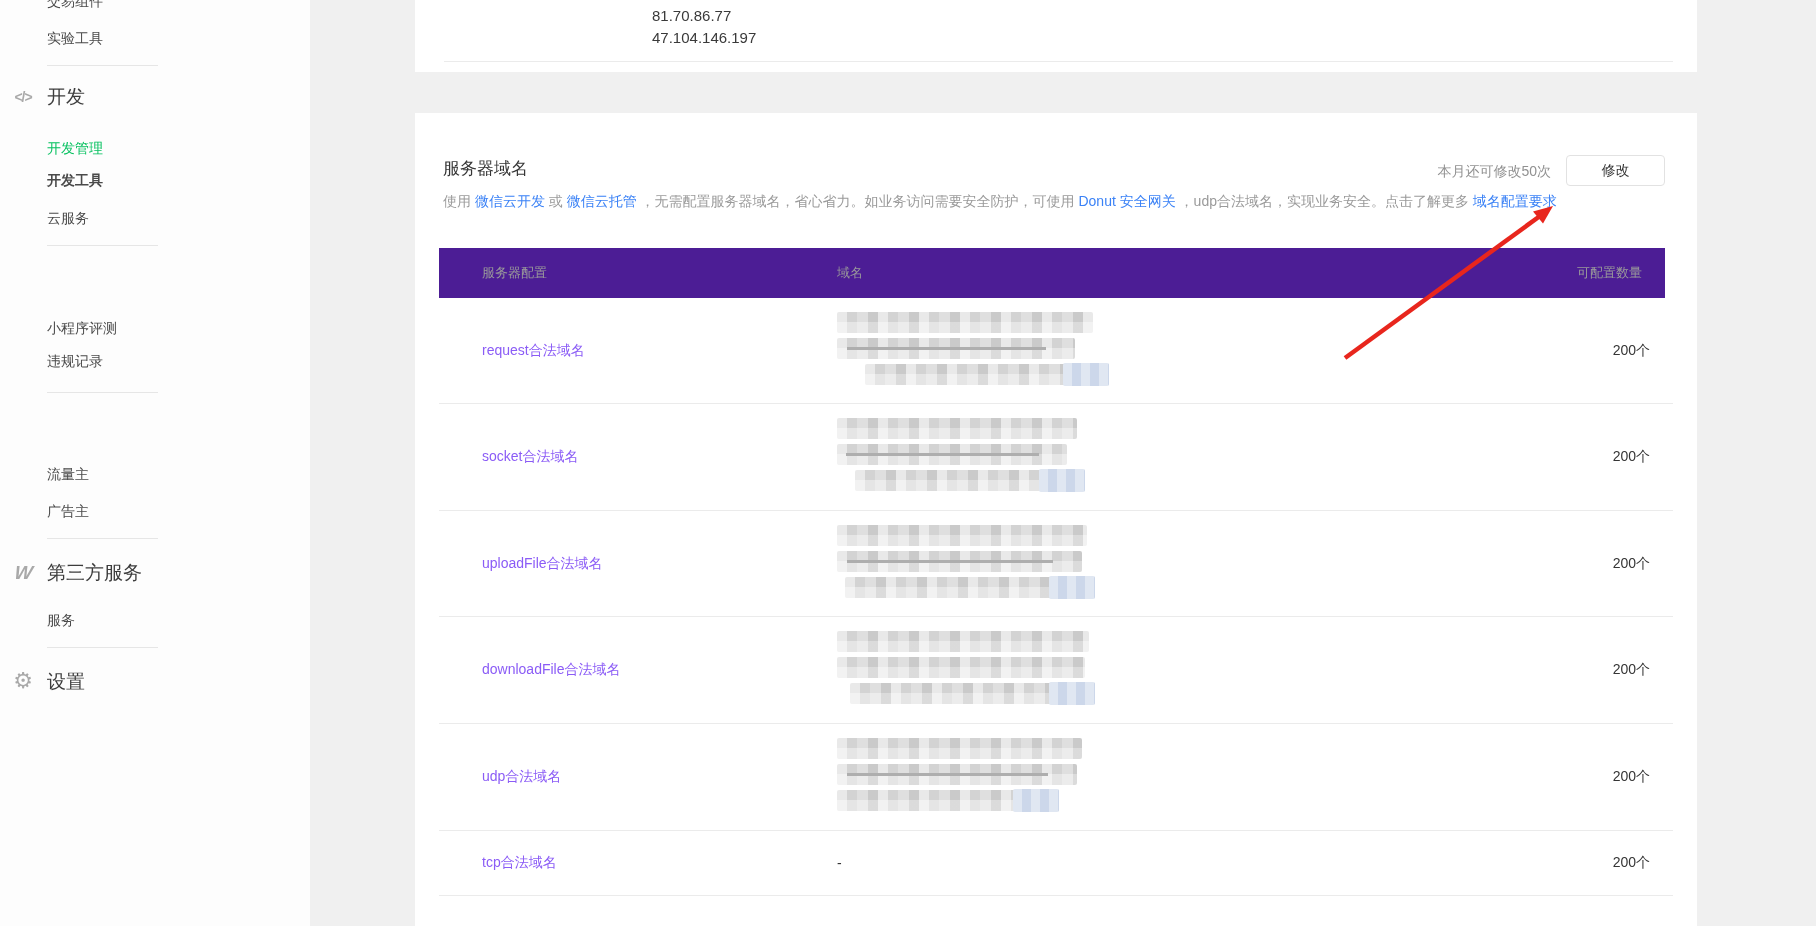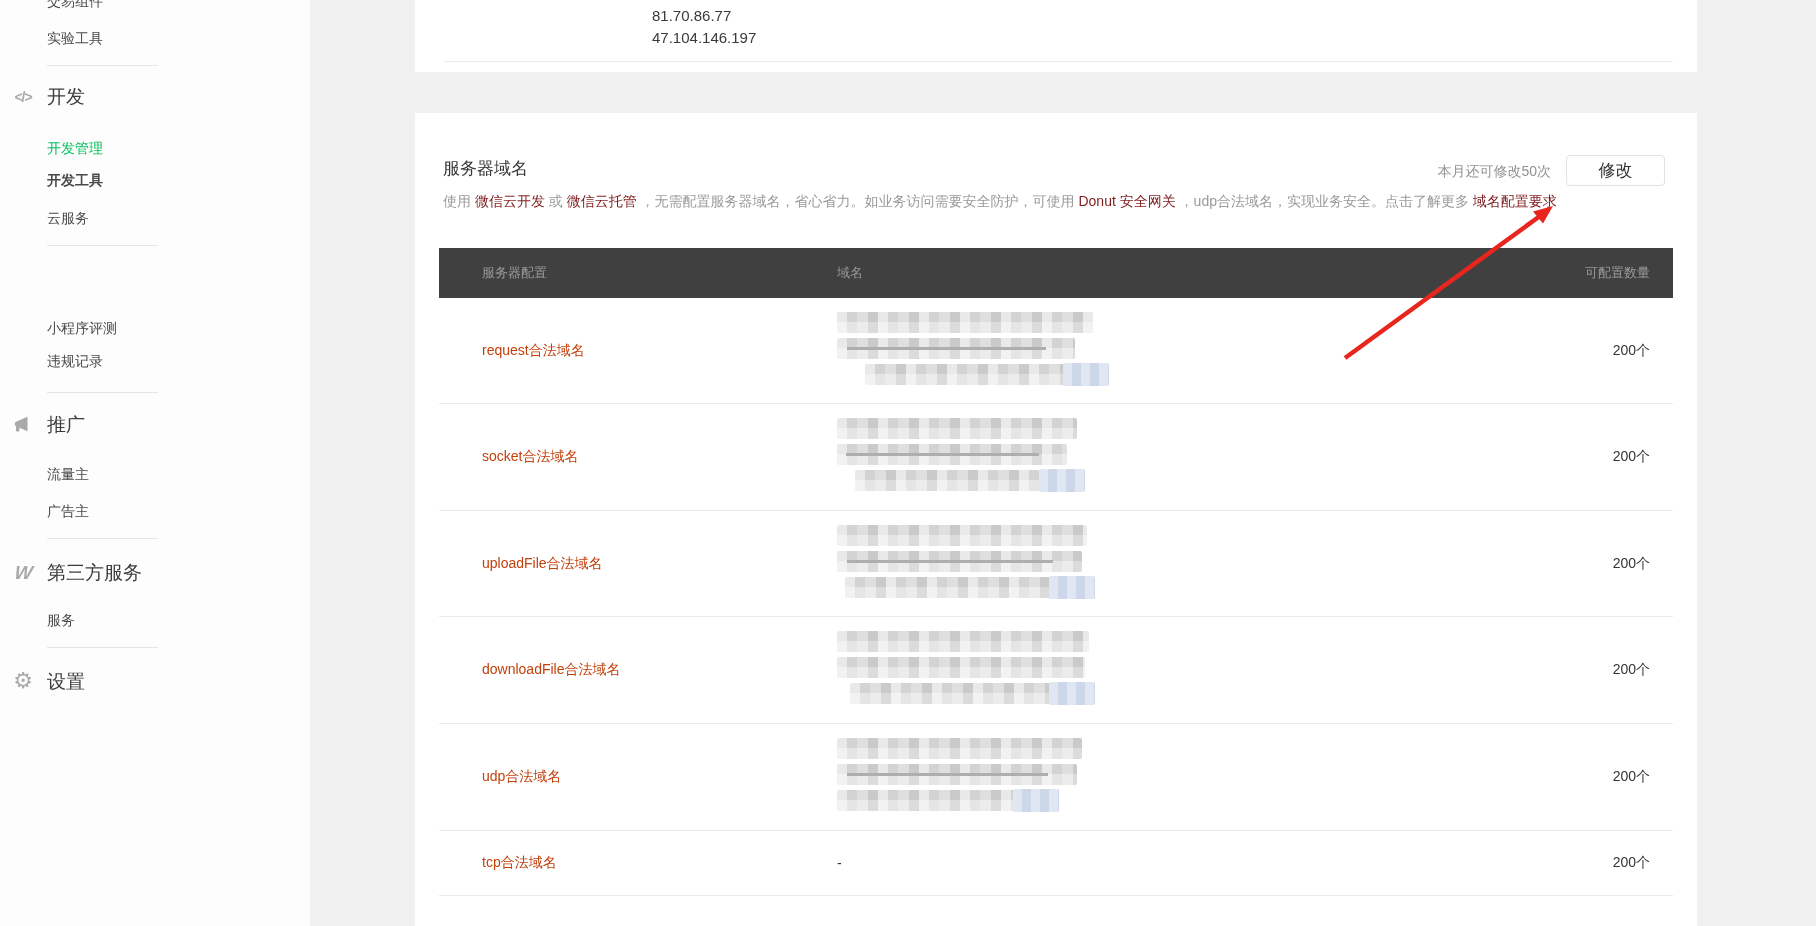--- a/index.html
+++ b/index.html
@@ -28,30 +28,30 @@
   .card { position:absolute; background:#fff; }
   .top-card { left:415px; top:-8px; width:1282px; height:80px; }
   .ip-line { position:absolute; left:237px; font-size:15px; color:#3a3a3a; line-height:22px; }
   .top-divider { position:absolute; left:29px; right:24px; top:69px; height:1px; background:#ebebeb; }
 
   .main-card { left:415px; top:113px; width:1282px; height:813px; }
   .panel-title { position:absolute; left:28px; top:44px; font-size:17px; color:#353535; }
   .quota-note { position:absolute; top:50px; right:146px; font-size:14px; color:#919191; }
   .modify-btn { position:absolute; top:42px; right:32px; width:99px; height:31px;
                 background:#fff; border:1px solid #e2e2e2; border-radius:4px;
-                font-size:17px; color:#353535; text-align:center; line-height:29px; cursor:pointer; }
+                font-size:14px; color:#353535; text-align:center; line-height:29px; cursor:pointer; }
   .desc { position:absolute; left:28px; top:78px; font-size:14px; color:#9a9a9a; line-height:20px; white-space:nowrap; }
-  .desc .link { color:#7f1d1d; cursor:pointer; }
+  .desc .link { color:#3b82f6; cursor:pointer; }
 
-  .thead { position:absolute; left:24px; right:24px; top:135px; height:50px; background:#404040; }
+  .thead { position:absolute; left:24px; right:32px; top:135px; height:50px; background:#4c1d95; }
   .th { position:absolute; top:0; line-height:50px; font-size:13px; color:#9a9a9a; }
   .th.c1 { left:43px; } .th.c2 { left:398px; } .th.c3 { right:23px; }
 
   .trow { position:absolute; left:24px; right:24px; border-bottom:1px solid #ebebeb; }
-  .row-label { position:absolute; left:43px; top:50%; transform:translateY(-50%); font-size:14px; color:#c2410c; }
+  .row-label { position:absolute; left:43px; top:50%; transform:translateY(-50%); font-size:14px; color:#8b5cf6; }
   .row-qty   { position:absolute; right:23px; top:50%; transform:translateY(-50%); font-size:14px; color:#353535; }
   .domain-cell { position:absolute; left:398px; top:50%; transform:translateY(-50%); }
   .domain-dash { font-size:14px; color:#353535; }
 
   
   .m-line { position:relative; height:21px; margin-bottom:5px; border-radius:2px;
     background-color:#dedede;
     background-image:
       repeating-linear-gradient(90deg, rgba(255,255,255,.50) 0 10px, rgba(255,255,255,0) 10px 20px,
                                 rgba(255,255,255,.28) 20px 31px, rgba(0,0,0,.045) 31px 41px),
@@ -78,29 +78,20 @@
         <span class="sb-icon">&lt;/&gt;</span>
         <span class="sb-section-label">开发</span>
       </div>
       <div class="sb-item active" style="top: 140px;">开发管理</div>
       <div class="sb-item" style="top: 172px; font-weight: bold;">开发工具</div>
       <div class="sb-item" style="top: 210px;">云服务</div>
       <div class="sb-divider" style="top: 245px;"></div>
       <div class="sb-item" style="top: 320px;">小程序评测</div>
       <div class="sb-item" style="top: 353px;">违规记录</div>
       <div class="sb-divider" style="top: 392px;"></div>
-      <div class="sb-row" style="top: 412px; height: 26px;">
-        <span class="sb-icon">
-          <svg width="20" height="20" viewBox="0 0 20 20">
-            <path d="M2 7.2 14.5 1.8 14.5 16.2 2 10.8Z" fill="#a9a9a9"></path>
-            <rect x="3" y="10.5" width="3.4" height="6" rx="1" fill="#a9a9a9"></rect>
-          </svg>
-        </span>
-        <span class="sb-section-label">推广</span>
-      </div>
       <div class="sb-item" style="top: 466px;">流量主</div>
       <div class="sb-item" style="top: 503px;">广告主</div>
       <div class="sb-divider" style="top: 538px;"></div>
       <div class="sb-row" style="top: 560px; height: 26px;">
         <span class="sb-icon wmark">W</span>
         <span class="sb-section-label">第三方服务</span>
       </div>
       <div class="sb-item" style="top: 612px;">服务</div>
       <div class="sb-divider" style="top: 647px;"></div>
       <div class="sb-row" style="top: 669px; height: 26px;">

